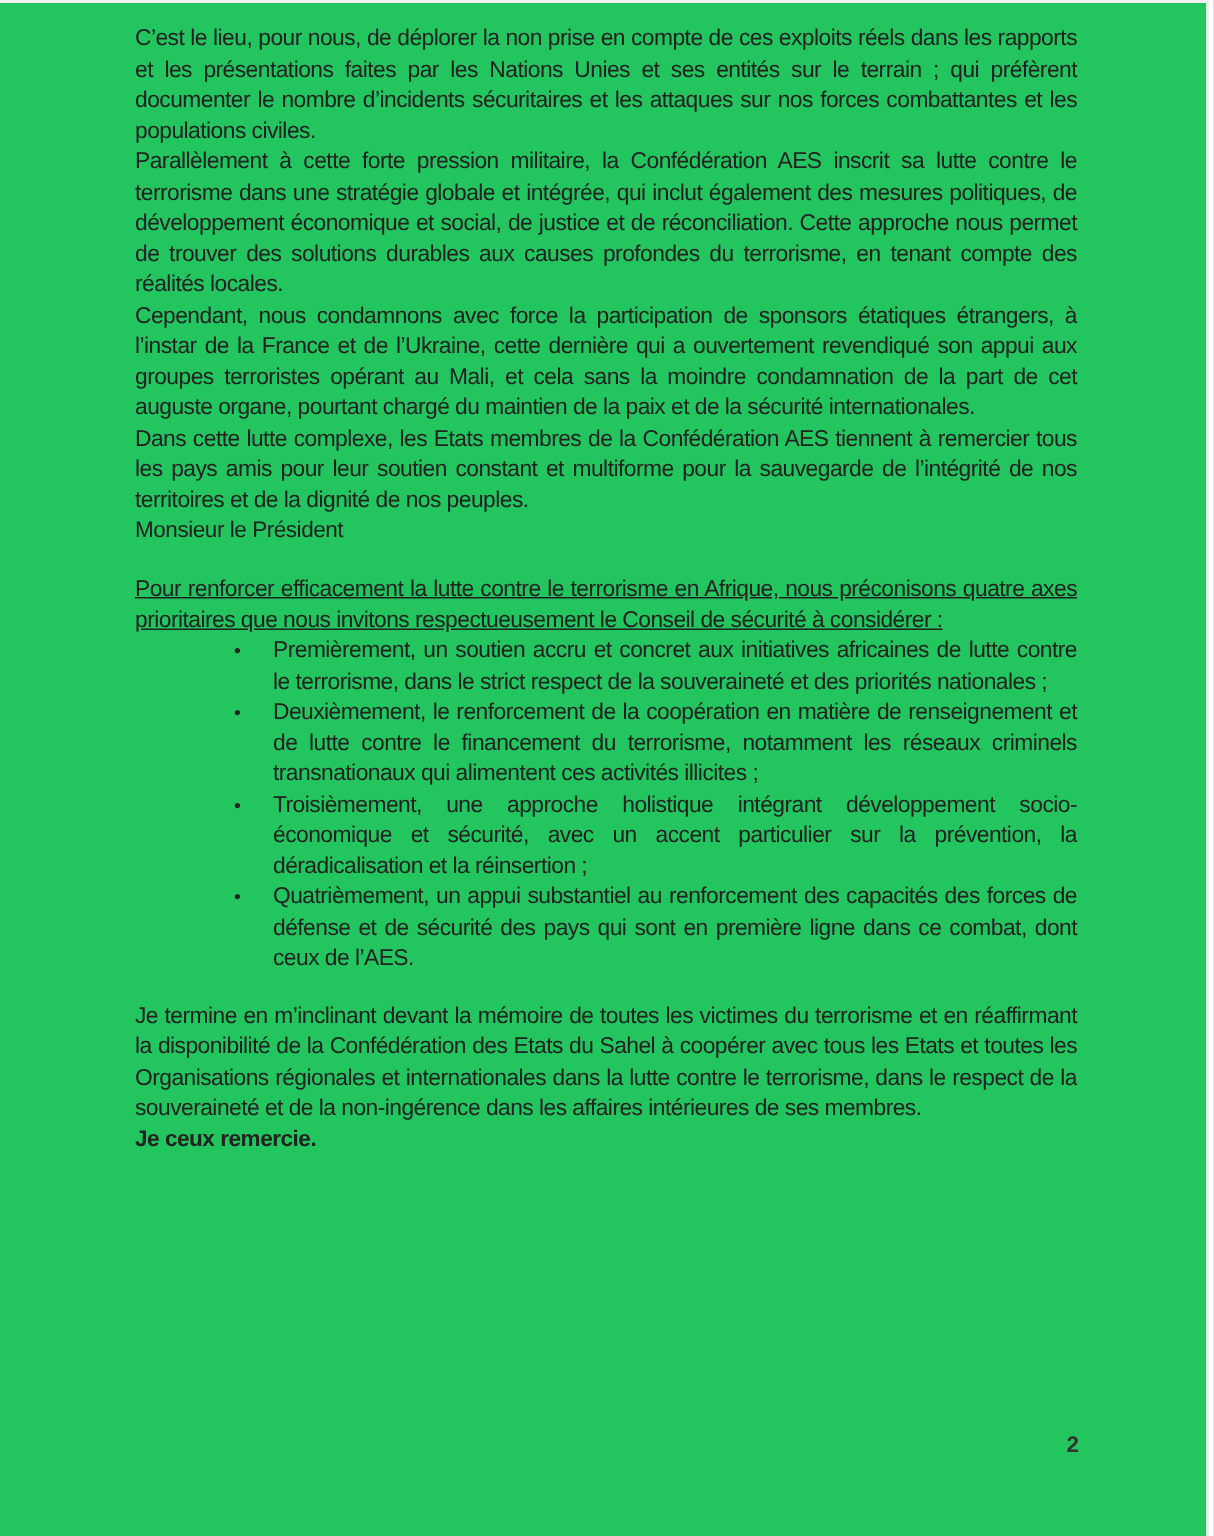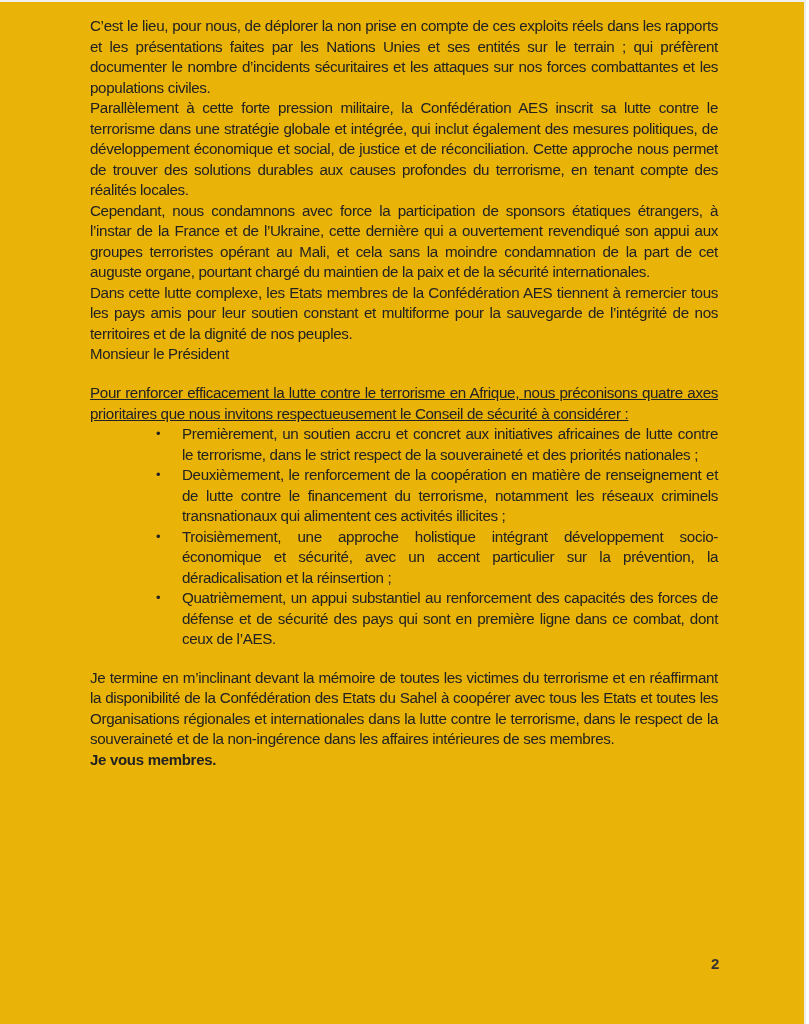--- a/index.html
+++ b/index.html
@@ -14,21 +14,21 @@
       overflow: hidden;
       font-family: "Liberation Sans", "DejaVu Sans", sans-serif;
       color: #222222;
     }
     .page {
       position: absolute;
       left: 0;
       top: 0;
       width: 806px;
       height: 1024px;
-      background: #eab308;
+      background: #22c55e;
       border-right: 2px solid #ececec;
       border-top: 2px solid #f0f0f0;
       box-sizing: border-box;
     }
     .content {
       position: absolute;
       left: 90px;
       top: 14px;
       width: 628px;
     }
@@ -118,17 +118,17 @@
         <span>Troisièmement, une approche holistique intégrant développement socio-économique et sécurité, avec un accent particulier sur la prévention, la déradicalisation et la réinsertion ;</span>
       </li>
       <li>
         <span class="bullet">•</span>
         <span>Quatrièmement, un appui substantiel au renforcement des capacités des forces de défense et de sécurité des pays qui sont en première ligne dans ce combat, dont ceux de l’AES.</span>
       </li>
     </ul>
 
     <p class="para p6">Je termine en m’inclinant devant la mémoire de toutes les victimes du terrorisme et en réaffirmant la disponibilité de la Confédération des Etats du Sahel à coopérer avec tous les Etats et toutes les Organisations régionales et internationales dans la lutte contre le terrorisme, dans le respect de la souveraineté et de la non-ingérence dans les affaires intérieures de ses membres.</p>
 
-    <p class="closing">Je vous membres.</p>
+    <p class="closing">Je ceux remercie.</p>
   </div>
 
   <div class="page-number">2</div>
 </div>
 
 </body></html>

